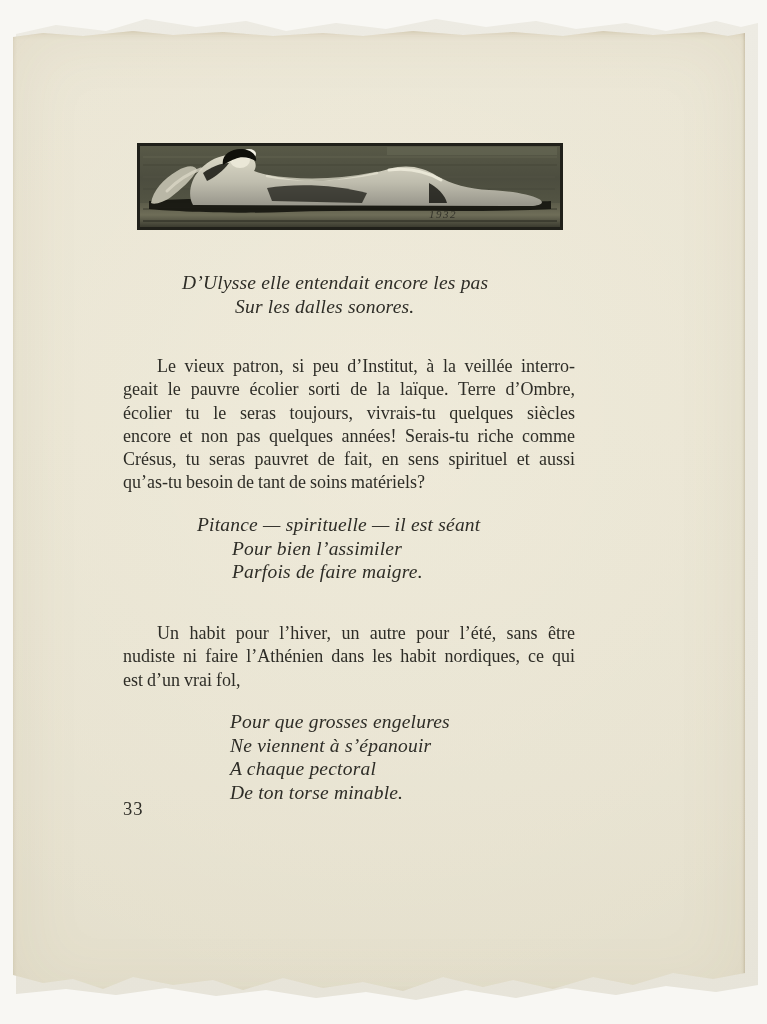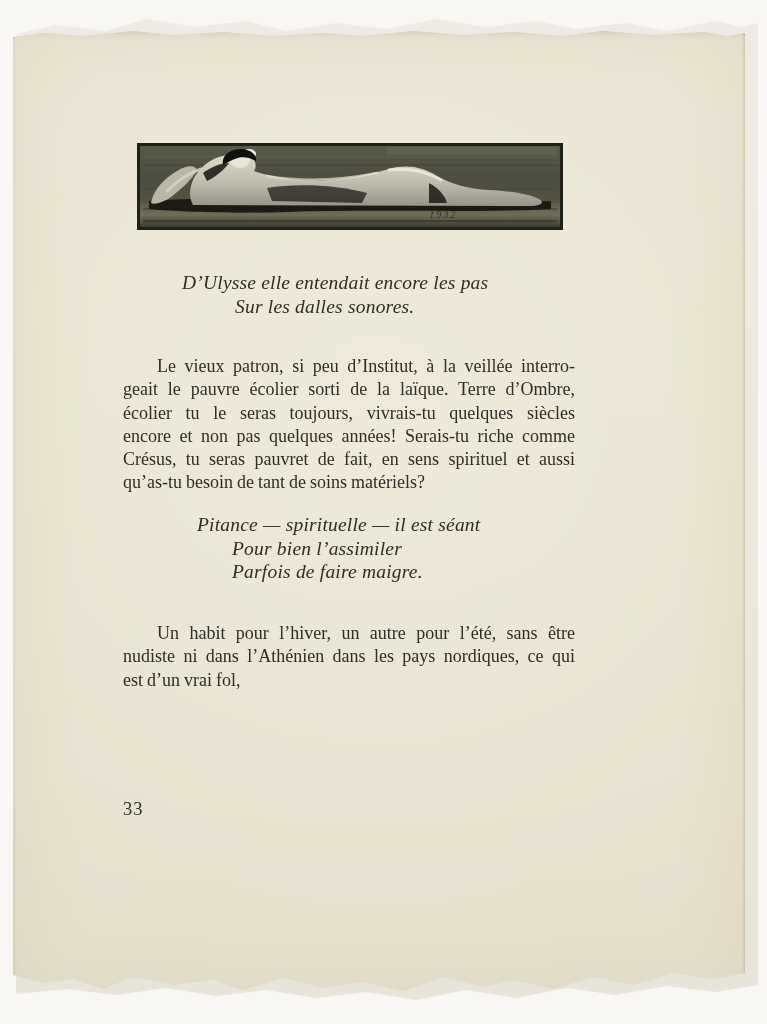--- a/index.html
+++ b/index.html
@@ -145,21 +145,27 @@
     </div>
 
     <div class="stanza stanza-2">
       <div class="vline">Pitance — spirituelle — il est séant</div>
       <div class="vline ind-35">Pour bien l’assimiler</div>
       <div class="vline ind-35">Parfois de faire maigre.</div>
     </div>
 
     <div class="prose prose-2">
       <div class="pline first">Un habit pour l’hiver, un autre pour l’été, sans être</div>
-      <div class="pline">nudiste ni dans l’Athénien dans les pays nordiques, ce qui</div>
+      <div class="pline">nudiste ni faire l’Athénien dans les habit nordiques, ce qui</div>
       <div class="pline last">est d’un vrai fol,</div>
     </div>
 
+    <div class="stanza stanza-3">
+      <div class="vline">Pour que grosses engelures</div>
+      <div class="vline">Ne viennent à s’épanouir</div>
+      <div class="vline">A chaque pectoral</div>
+      <div class="vline">De ton torse minable.</div>
+    </div>
 
     <div class="page-number">33</div>
 
   </div>
 </div>
 
 </body></html>

